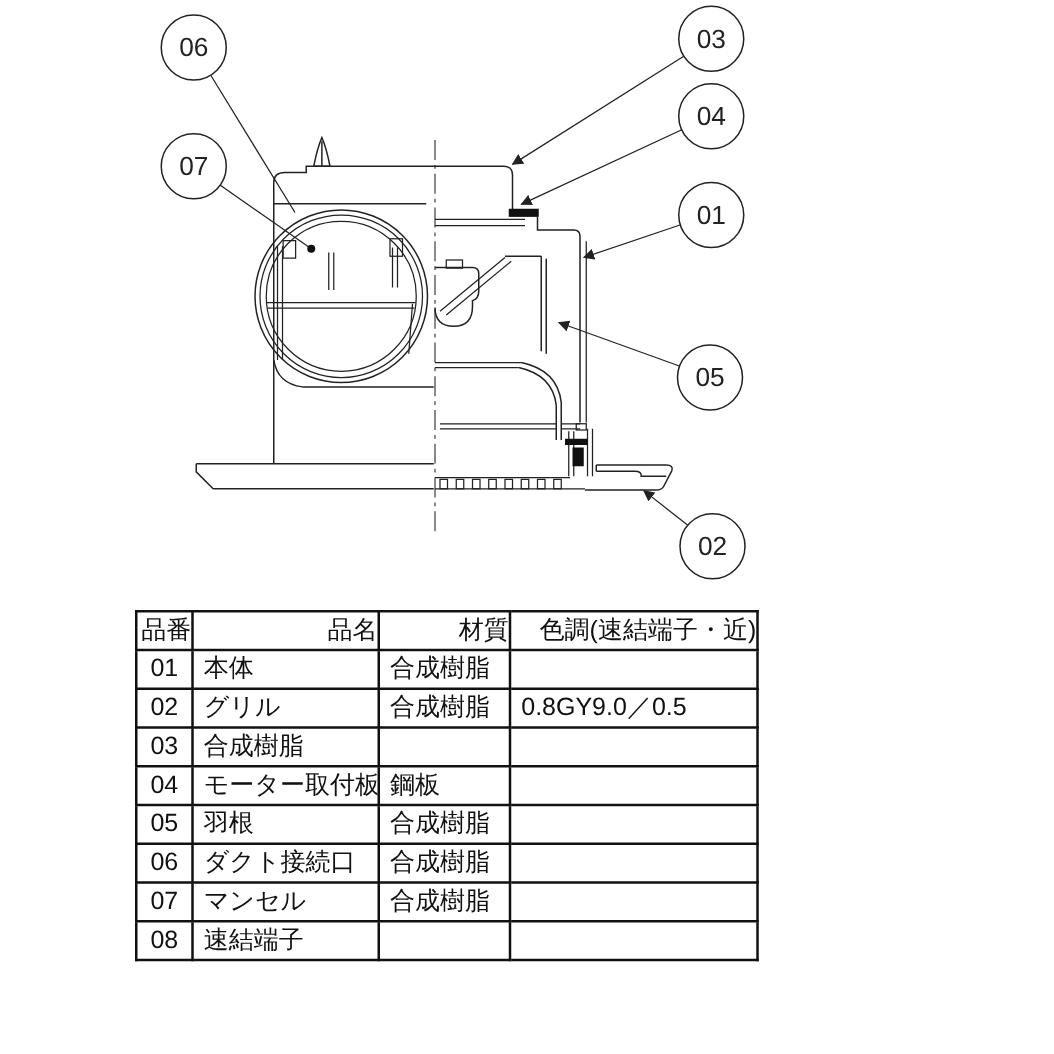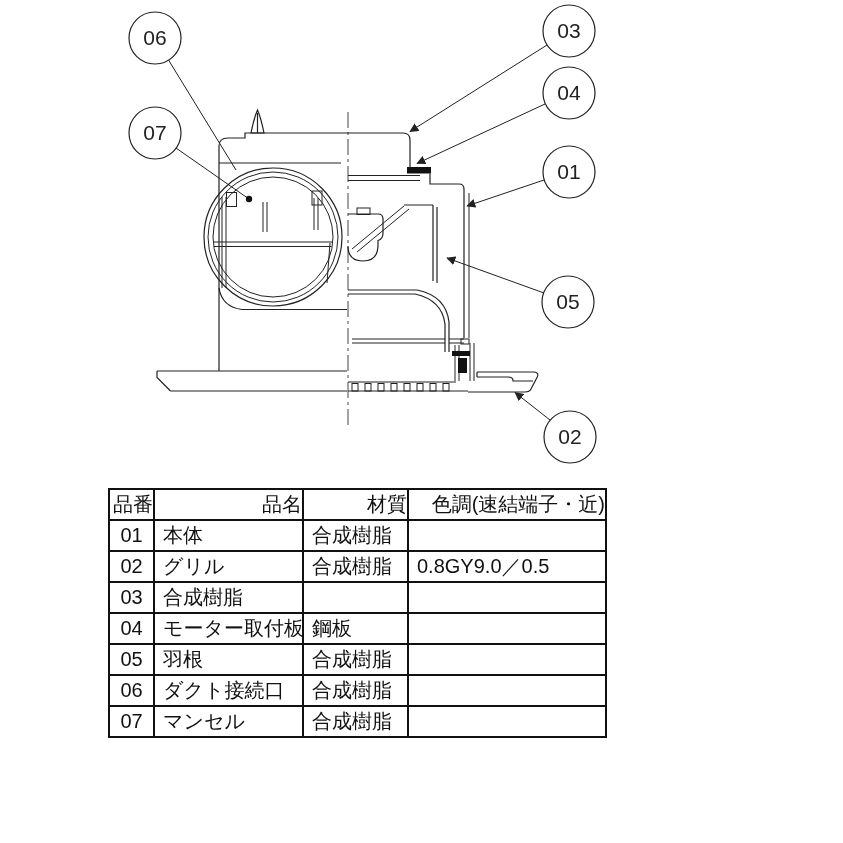--- a/index.html
+++ b/index.html
@@ -193,15 +193,21 @@
         <td>ダクト接続口</td>
         <td>合成樹脂</td>
         <td></td>
       </tr>
       <tr>
         <td class="c-code">07</td>
         <td>マンセル</td>
         <td>合成樹脂</td>
         <td></td>
       </tr>
+      <tr>
+        <td class="c-code">08</td>
+        <td>速結端子</td>
+        <td></td>
+        <td></td>
+      </tr>
     </tbody>
   </table>
 </div>
 
 </body></html>

